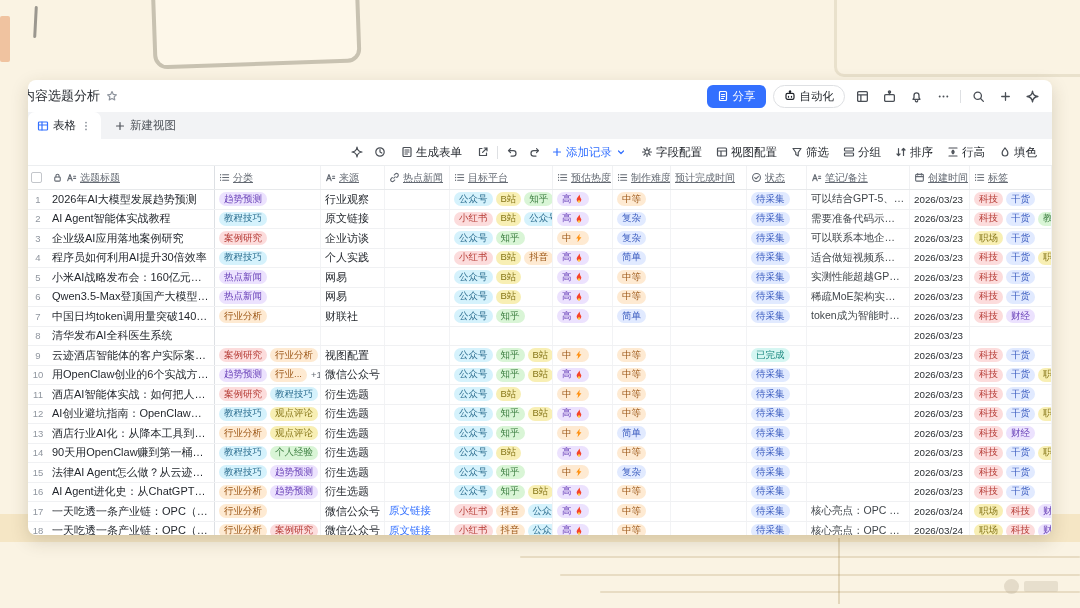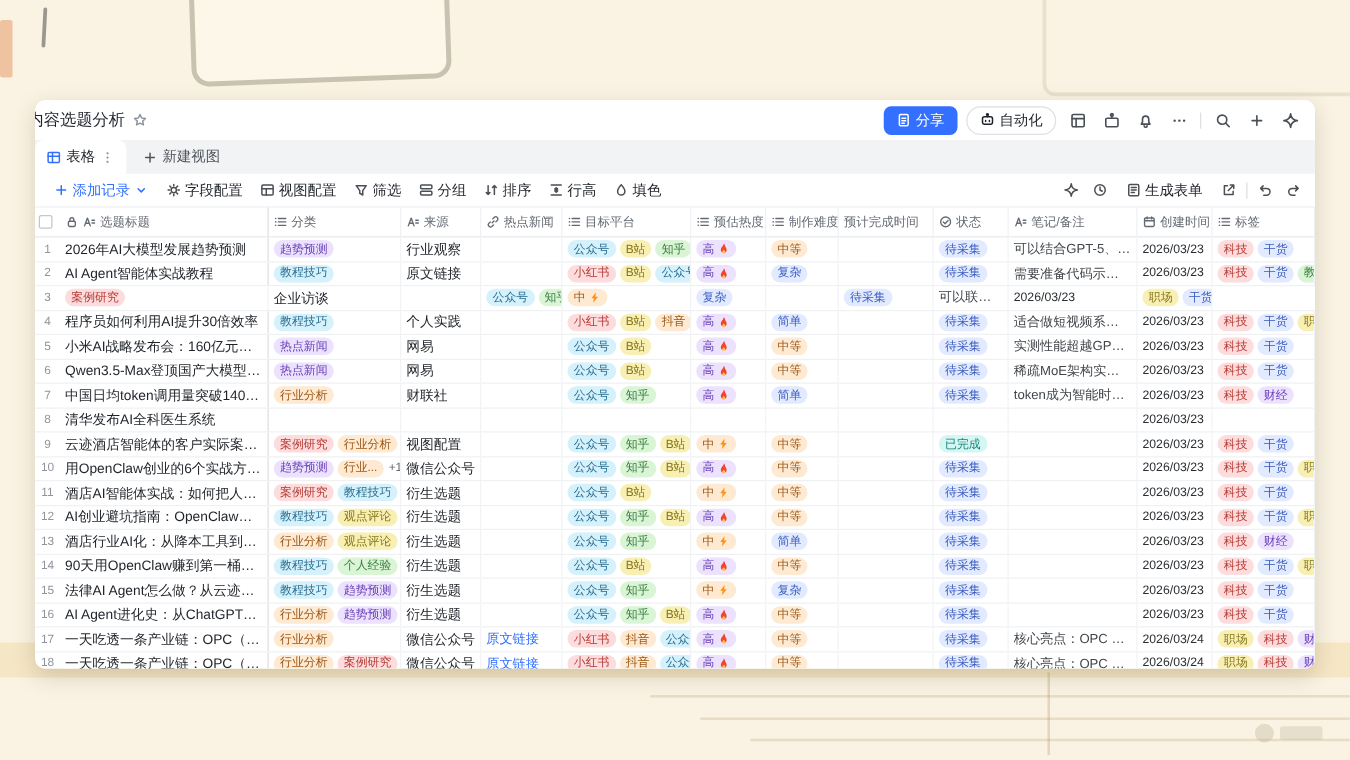--- a/index.html
+++ b/index.html
@@ -199,95 +199,20 @@
         <span class="bi">
             <svg viewBox="0 0 12 12" fill="none" stroke="currentColor" stroke-width="1.2" stroke-linecap="round" stroke-linejoin="round">
               <path d="M6 2.5v7M2.5 6h7"></path>
             </svg>
           </span>
         <span>新建视图</span>
       </div>
     </div>
 
     <div class="toolbar">
-      <div id="toolbar-left" class="tb-group">
-          <span class="tool-item accent">
-            <span class="bi">
-              <svg viewBox="0 0 12 12" fill="none" stroke="currentColor" stroke-width="1.2" stroke-linecap="round" stroke-linejoin="round">
-                <path d="M6 2.5v7M2.5 6h7"></path>
-              </svg>
-            </span>
-            <span>添加记录</span>
-            <span class="bi">
-              <svg viewBox="0 0 12 12" fill="none" stroke="currentColor" stroke-width="1.2" stroke-linecap="round" stroke-linejoin="round">
-                <path d="M3.5 5l2.5 2.5L8.5 5"></path>
-              </svg>
-            </span>
-          </span>
-          <span class="tool-item">
-            <span class="bi">
-              <svg viewBox="0 0 12 12" fill="none" stroke="currentColor" stroke-width="1.2" stroke-linecap="round" stroke-linejoin="round">
-                <circle cx="6" cy="6" r="2.1"></circle>
-                <path d="M6 1.5v1.2M6 9.3v1.2M1.5 6h1.2M9.3 6h1.2M2.9 2.9l.9.9M8.2 8.2l.9.9M9.1 2.9l-.9.9M3.8 8.2l-.9.9"></path>
-              </svg>
-            </span>
-            <span>字段配置</span>
-          </span>
-          <span class="tool-item">
-            <span class="bi">
-              <svg viewBox="0 0 12 12" fill="none" stroke="currentColor" stroke-width="1.2" stroke-linecap="round" stroke-linejoin="round">
-                <rect x="1.5" y="2" width="9" height="8" rx="1"></rect>
-                <path d="M1.5 5h9M5 5v5"></path>
-              </svg>
-            </span>
-            <span>视图配置</span>
-          </span>
-          <span class="tool-item">
-            <span class="bi">
-              <svg viewBox="0 0 12 12" fill="none" stroke="currentColor" stroke-width="1.2" stroke-linecap="round" stroke-linejoin="round">
-                <path d="M2 2.5h8L7.2 6.5V10L4.8 8.6V6.5z"></path>
-              </svg>
-            </span>
-            <span>筛选</span>
-          </span>
-          <span class="tool-item">
-            <span class="bi">
-              <svg viewBox="0 0 12 12" fill="none" stroke="currentColor" stroke-width="1.2" stroke-linecap="round" stroke-linejoin="round">
-                <rect x="1.5" y="2" width="9" height="3" rx=".8"></rect>
-                <rect x="1.5" y="7" width="9" height="3" rx=".8"></rect>
-                <path d=""></path>
-              </svg>
-            </span>
-            <span>分组</span>
-          </span>
-          <span class="tool-item">
-            <span class="bi">
-              <svg viewBox="0 0 12 12" fill="none" stroke="currentColor" stroke-width="1.2" stroke-linecap="round" stroke-linejoin="round">
-                <path d="M3.5 2.5v7m0 0L2 8m1.5 1.5L5 8M8.5 9.5v-7m0 0L7 4m1.5-1.5L10 4"></path>
-              </svg>
-            </span>
-            <span>排序</span>
-          </span>
-          <span class="tool-item">
-            <span class="bi">
-              <svg viewBox="0 0 12 12" fill="none" stroke="currentColor" stroke-width="1.2" stroke-linecap="round" stroke-linejoin="round">
-                <path d="M2 2h8M2 10h8M6 4.2v3.6M6 4.2L4.9 5.3M6 4.2l1.1 1.1M6 7.8L4.9 6.7M6 7.8l1.1-1.1"></path>
-              </svg>
-            </span>
-            <span>行高</span>
-          </span>
-          <span class="tool-item">
-            <span class="bi">
-              <svg viewBox="0 0 12 12" fill="none" stroke="currentColor" stroke-width="1.2" stroke-linecap="round" stroke-linejoin="round">
-                <path d="M6 1.8S3.1 5 3.1 7.1a2.9 2.9 0 005.8 0C8.9 5 6 1.8 6 1.8z"></path>
-              </svg>
-            </span>
-            <span>填色</span>
-          </span>
-        </div>
       <div class="tb-group right">
         <span class="icon-btn sm">
             <svg viewBox="0 0 12 12" fill="none" stroke="currentColor" stroke-width="1.2" stroke-linecap="round" stroke-linejoin="round">
               <path d="M6 1c.3 3 1.9 4.7 5 5-3.1.3-4.7 2-5 5-.3-3-1.9-4.7-5-5 3.1-.3 4.7-2 5-5z"></path>
             </svg>
           </span>
         <span class="icon-btn sm">
             <svg viewBox="0 0 12 12" fill="none" stroke="currentColor" stroke-width="1.2" stroke-linecap="round" stroke-linejoin="round">
               <circle cx="6" cy="6" r="4.2"></circle>
               <path d="M6 3.6V6l1.8 1"></path>
@@ -312,24 +237,99 @@
             <svg viewBox="0 0 12 12" fill="none" stroke="currentColor" stroke-width="1.2" stroke-linecap="round" stroke-linejoin="round">
               <path d="M2.5 4.7h4.8a2.7 2.7 0 010 5.4H5M2.5 4.7l2-2m-2 2l2 2"></path>
             </svg>
           </span>
         <span class="icon-btn sm">
             <svg viewBox="0 0 12 12" fill="none" stroke="currentColor" stroke-width="1.2" stroke-linecap="round" stroke-linejoin="round">
               <path d="M9.5 4.7H4.7a2.7 2.7 0 000 5.4H7M9.5 4.7l-2-2m2 2l-2 2"></path>
             </svg>
           </span>
       </div>
+      <div id="toolbar-left" class="tb-group">
+          <span class="tool-item accent">
+            <span class="bi">
+              <svg viewBox="0 0 12 12" fill="none" stroke="currentColor" stroke-width="1.2" stroke-linecap="round" stroke-linejoin="round">
+                <path d="M6 2.5v7M2.5 6h7"></path>
+              </svg>
+            </span>
+            <span>添加记录</span>
+            <span class="bi">
+              <svg viewBox="0 0 12 12" fill="none" stroke="currentColor" stroke-width="1.2" stroke-linecap="round" stroke-linejoin="round">
+                <path d="M3.5 5l2.5 2.5L8.5 5"></path>
+              </svg>
+            </span>
+          </span>
+          <span class="tool-item">
+            <span class="bi">
+              <svg viewBox="0 0 12 12" fill="none" stroke="currentColor" stroke-width="1.2" stroke-linecap="round" stroke-linejoin="round">
+                <circle cx="6" cy="6" r="2.1"></circle>
+                <path d="M6 1.5v1.2M6 9.3v1.2M1.5 6h1.2M9.3 6h1.2M2.9 2.9l.9.9M8.2 8.2l.9.9M9.1 2.9l-.9.9M3.8 8.2l-.9.9"></path>
+              </svg>
+            </span>
+            <span>字段配置</span>
+          </span>
+          <span class="tool-item">
+            <span class="bi">
+              <svg viewBox="0 0 12 12" fill="none" stroke="currentColor" stroke-width="1.2" stroke-linecap="round" stroke-linejoin="round">
+                <rect x="1.5" y="2" width="9" height="8" rx="1"></rect>
+                <path d="M1.5 5h9M5 5v5"></path>
+              </svg>
+            </span>
+            <span>视图配置</span>
+          </span>
+          <span class="tool-item">
+            <span class="bi">
+              <svg viewBox="0 0 12 12" fill="none" stroke="currentColor" stroke-width="1.2" stroke-linecap="round" stroke-linejoin="round">
+                <path d="M2 2.5h8L7.2 6.5V10L4.8 8.6V6.5z"></path>
+              </svg>
+            </span>
+            <span>筛选</span>
+          </span>
+          <span class="tool-item">
+            <span class="bi">
+              <svg viewBox="0 0 12 12" fill="none" stroke="currentColor" stroke-width="1.2" stroke-linecap="round" stroke-linejoin="round">
+                <rect x="1.5" y="2" width="9" height="3" rx=".8"></rect>
+                <rect x="1.5" y="7" width="9" height="3" rx=".8"></rect>
+                <path d=""></path>
+              </svg>
+            </span>
+            <span>分组</span>
+          </span>
+          <span class="tool-item">
+            <span class="bi">
+              <svg viewBox="0 0 12 12" fill="none" stroke="currentColor" stroke-width="1.2" stroke-linecap="round" stroke-linejoin="round">
+                <path d="M3.5 2.5v7m0 0L2 8m1.5 1.5L5 8M8.5 9.5v-7m0 0L7 4m1.5-1.5L10 4"></path>
+              </svg>
+            </span>
+            <span>排序</span>
+          </span>
+          <span class="tool-item">
+            <span class="bi">
+              <svg viewBox="0 0 12 12" fill="none" stroke="currentColor" stroke-width="1.2" stroke-linecap="round" stroke-linejoin="round">
+                <path d="M2 2h8M2 10h8M6 4.2v3.6M6 4.2L4.9 5.3M6 4.2l1.1 1.1M6 7.8L4.9 6.7M6 7.8l1.1-1.1"></path>
+              </svg>
+            </span>
+            <span>行高</span>
+          </span>
+          <span class="tool-item">
+            <span class="bi">
+              <svg viewBox="0 0 12 12" fill="none" stroke="currentColor" stroke-width="1.2" stroke-linecap="round" stroke-linejoin="round">
+                <path d="M6 1.8S3.1 5 3.1 7.1a2.9 2.9 0 005.8 0C8.9 5 6 1.8 6 1.8z"></path>
+              </svg>
+            </span>
+            <span>填色</span>
+          </span>
+        </div>
     </div>
 
     <div class="grid">
-      <div id="grid-head" class="grow head" style="grid-template-columns: 20px 167px 106px 64px 65px 103px 60px 58px 76px 60px 103px 60px 82px;">
+      <div id="grid-head" class="grow head" style="grid-template-columns: 20px 167px 106px 64px 65px 103px 60px 58px 76px 60px 103px 60px 82px; text-decoration: underline;">
           <div class="hcell num">
             <span class="bi">
               <span class="cb"></span>
             </span>
             <span></span>
           </div>
           <div class="hcell col-title">
             <span class="bi">
               <svg viewBox="0 0 12 12" fill="none" stroke="currentColor" stroke-width="1.2" stroke-linecap="round" stroke-linejoin="round">
                 <rect x="3" y="5.4" width="6" height="4.6" rx="1"></rect>
@@ -567,20 +567,23 @@
               <span class="pill c-blue">
                 <span>干货</span>
               </span>
               <span class="pill c-green">
                 <span>教育</span>
               </span>
             </div>
           </div>
           <div class="grow row" style="grid-template-columns: 20px 167px 106px 64px 65px 103px 60px 58px 76px 60px 103px 60px 82px;">
             <div class="cell num">3</div>
+            <div class="cell col-title">
+              <span class="title-text">企业级AI应用落地案例研究</span>
+            </div>
             <div class="cell">
               <span class="pill c-red">
                 <span>案例研究</span>
               </span>
             </div>
             <div class="cell">
               <span class="src-text">企业访谈</span>
             </div>
             <div class="cell"></div>
             <div class="cell">

